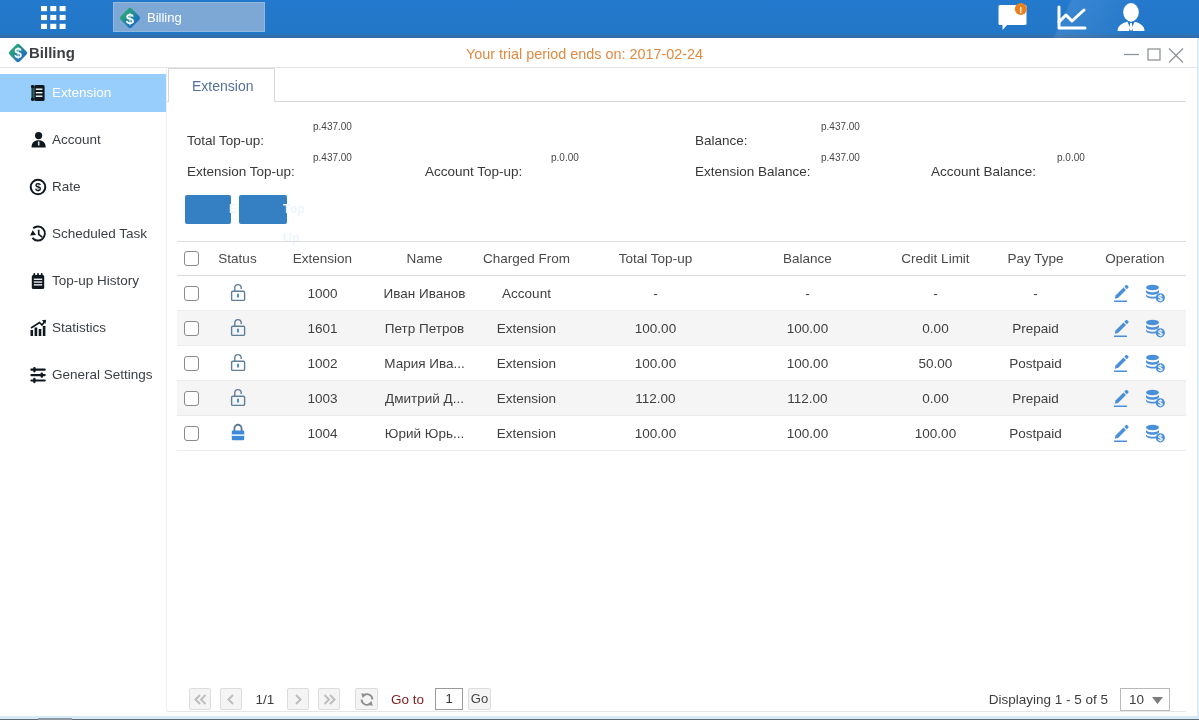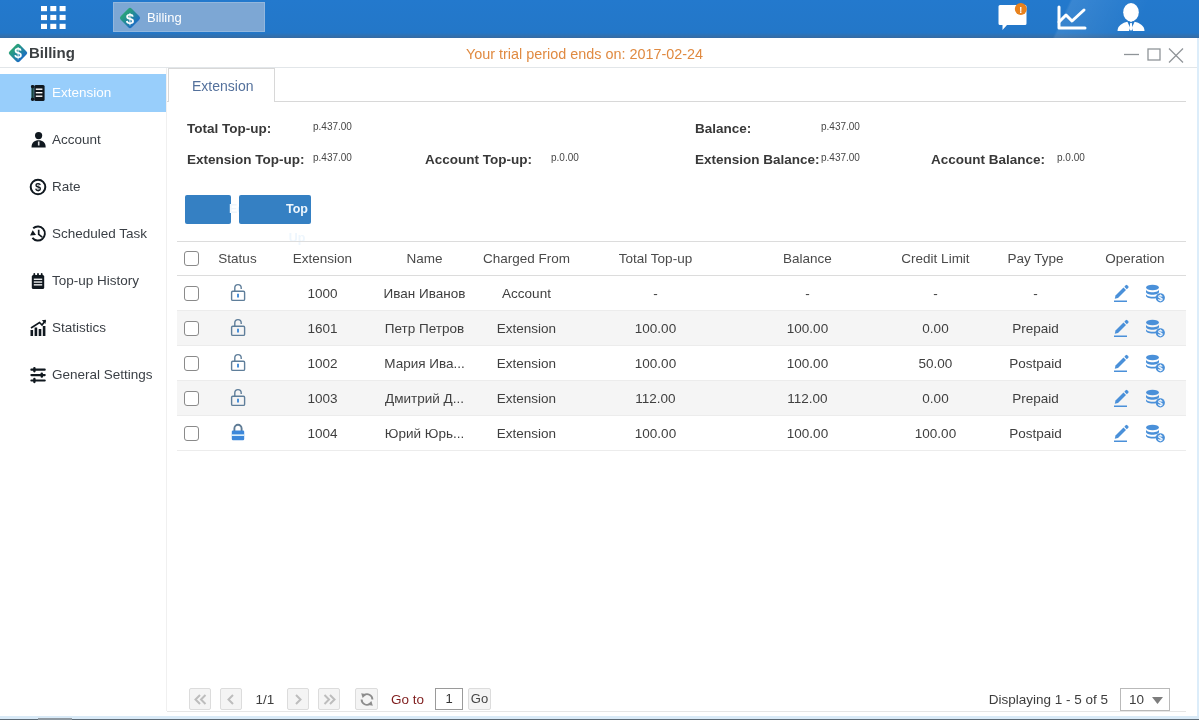--- a/index.html
+++ b/index.html
@@ -22,21 +22,21 @@
 .sitem { position:absolute; left:0; width:166px; height:38px; }
 .sitem .lab { position:absolute; left:52px; top:11px; font-size:13.5px; color:#3a3f45; }
 .sitem.sel { background:#98cefb; }
 .sitem.sel .lab { color:#fff; }
 .sicon { position:absolute; left:29px; top:10px; width:18px; height:18px; }
 
 #content { left:167px; top:68px; width:1032px; height:644px; background:#fff; }
 #tabline { left:167px; top:101px; width:1019px; height:1px; background:#d8d8d8; }
 #tab { left:168px; top:68px; width:107px; height:34px; background:#fff; border:1px solid #d8d8d8; border-bottom:none; z-index:2; }
 #tab span { position:absolute; left:23px; top:9px; font-size:14px; color:#54719c; }
-.slab { font-weight:bold; font-size:13.5px; color:#383838; white-space:nowrap; }
+.slab { font-weight:normal; font-size:13.5px; color:#383838; white-space:nowrap;margin-top:12px; }
 .sval { font-size:10px; color:#474747; white-space:nowrap; }
 .btn { position:absolute; height:29px; background:#3580c3; color:#eef6fd; font-size:12.5px; font-weight:bold;
   text-align:center; border-radius:2px;padding-left:44px; }
 
 #grid { left:177px; top:241px; width:1009px; }
 #grid table { border-collapse:collapse; table-layout:fixed; width:1009px; }
 #grid th { height:34px; font-weight:normal; font-size:13.5px; color:#4a4a4a;
   border-top:1px solid #dcdcdc; border-bottom:1px solid #dcdcdc; }
 #grid td { height:35px; text-align:center; font-size:13.5px; color:#3f3f3f; border-bottom:1px solid #ececec; }
 #grid tr.alt td { background:#f5f5f5; }
@@ -229,21 +229,21 @@
 <div class="abs sval" style="left:821px;top:121px">p.437.00</div>
 <div class="abs slab" style="left:187px;top:152px">Extension Top-up:</div>
 <div class="abs sval" style="left:313px;top:152px">p.437.00</div>
 <div class="abs slab" style="left:425px;top:152px">Account Top-up:</div>
 <div class="abs sval" style="left:551px;top:152px">p.0.00</div>
 <div class="abs slab" style="left:695px;top:152px">Extension Balance:</div>
 <div class="abs sval" style="left:821px;top:152px">p.437.00</div>
 <div class="abs slab" style="left:931px;top:152px">Account Balance:</div>
 <div class="abs sval" style="left:1057px;top:152px">p.0.00</div>
 <div class="btn" style="left:185px;top:195px;width:46px;line-height:29px">Edit</div>
-<div class="btn" style="left:239px;top:195px;width:72px;line-height:29px">Top Up</div>
+<div class="btn" style="left:239px;top:195px;width:48px;line-height:29px">Top Up</div>
 
 <div id="grid" class="abs">
 <table>
  <colgroup>
   <col style="width:29px">
         <col style="width:63px">
         <col style="width:107px">
         <col style="width:97px">
   <col style="width:107px">
         <col style="width:151px">

